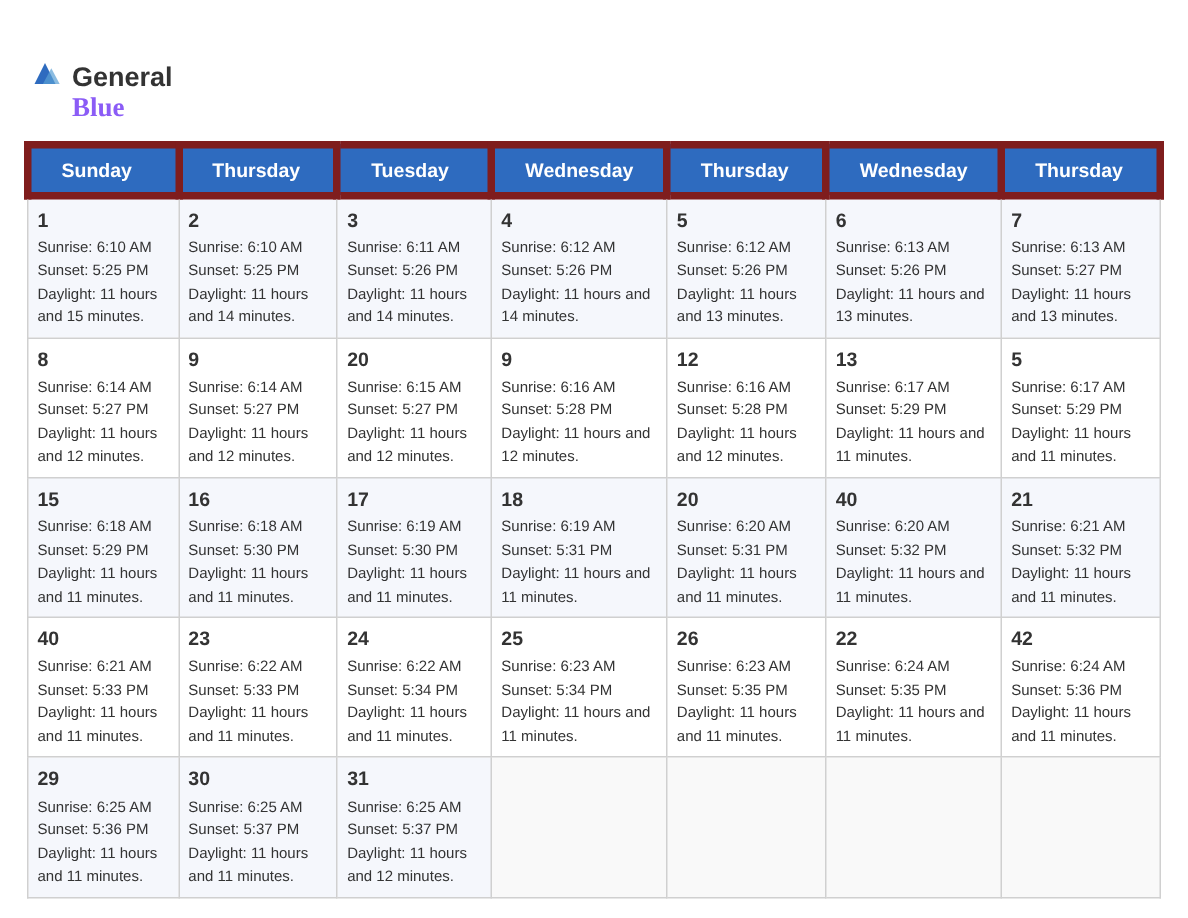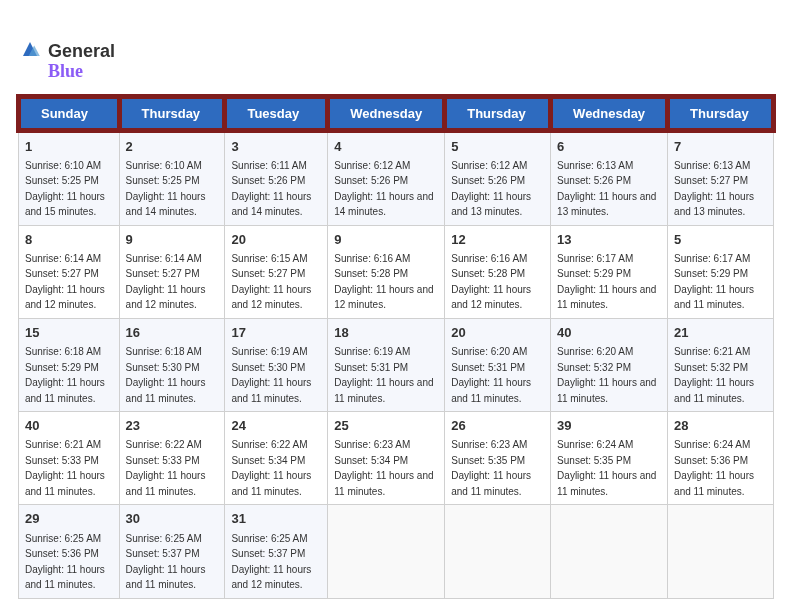--- a/index.html
+++ b/index.html
@@ -226,25 +226,25 @@
       </td>
         <td>
         <span class="day-num">25</span>
         <span class="cell-text">Sunrise: 6:23 AM<br>Sunset: 5:34 PM<br>Daylight: 11 hours and 11 minutes.</span>
       </td>
         <td>
         <span class="day-num">26</span>
         <span class="cell-text">Sunrise: 6:23 AM<br>Sunset: 5:35 PM<br>Daylight: 11 hours and 11 minutes.</span>
       </td>
         <td>
-        <span class="day-num">39</span>
+        <span class="day-num">22</span>
         <span class="cell-text">Sunrise: 6:24 AM<br>Sunset: 5:35 PM<br>Daylight: 11 hours and 11 minutes.</span>
       </td>
         <td>
-        <span class="day-num">28</span>
+        <span class="day-num">42</span>
         <span class="cell-text">Sunrise: 6:24 AM<br>Sunset: 5:36 PM<br>Daylight: 11 hours and 11 minutes.</span>
       </td>
       </tr>
       <tr>
         <td>
         <span class="day-num">29</span>
         <span class="cell-text">Sunrise: 6:25 AM<br>Sunset: 5:36 PM<br>Daylight: 11 hours and 11 minutes.</span>
       </td>
         <td>
         <span class="day-num">30</span>

